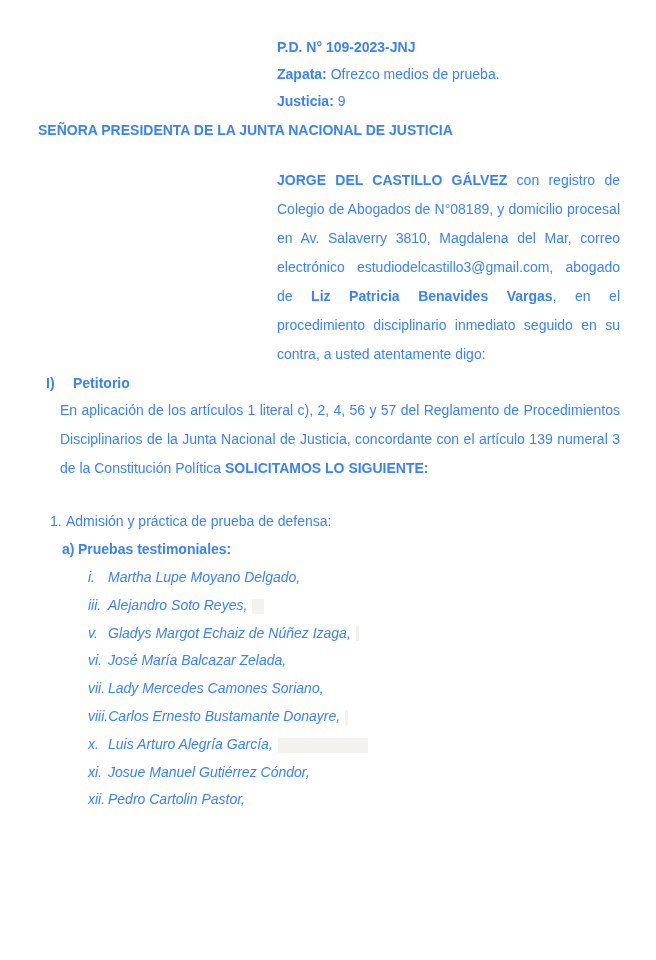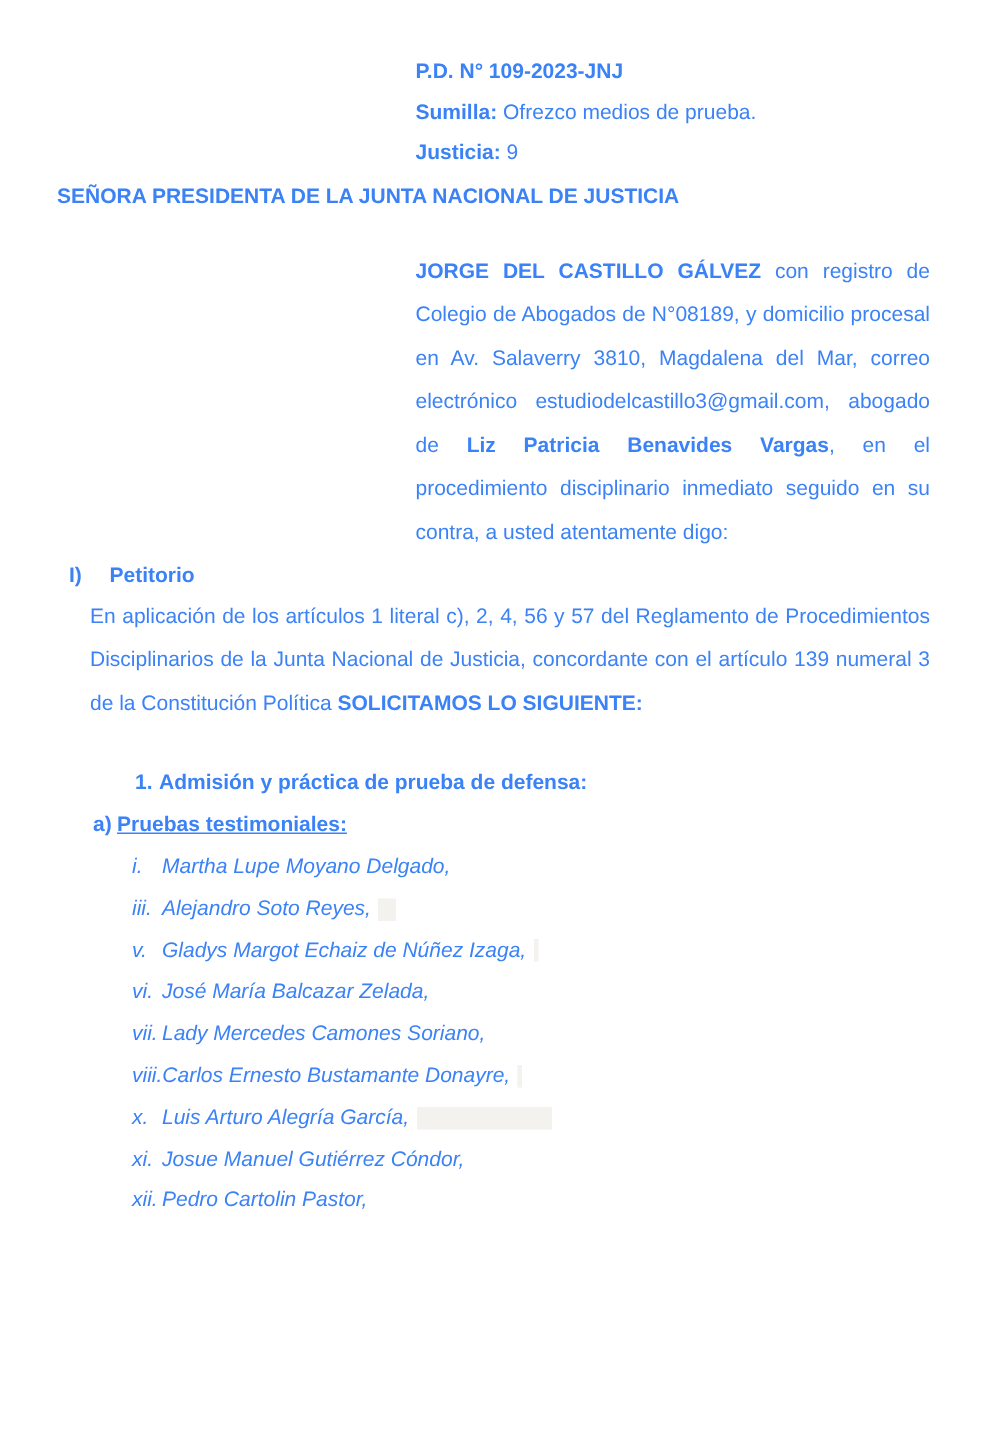--- a/index.html
+++ b/index.html
@@ -13,40 +13,40 @@
     overflow:hidden;
   }
   p{margin:0;}
   .bold{font-weight:bold;}
   .header-block{margin:34px 36px 0 277px;line-height:27px;}
   .salutation{margin:4px 36px 0 38px;line-height:22px;font-weight:bold;}
   .intro{margin:25px 0 0 277px;width:343px;text-align:justify;line-height:29px;}
   .sec-heading{margin:1px 0 0 46px;line-height:26px;font-weight:bold;}
   .sec-num{display:inline-block;width:27px;}
   .petitorio-body{margin:0 0 0 60px;width:560px;text-align:justify;line-height:29px;}
-  .req-item{margin:24px 0 0 90px;line-height:28px;font-weight:bold;}
+  .req-item{margin:24px 0 0 50px;line-height:28px;font-weight:normal;}
   .req-num{display:inline-block;width:16px;}
-  .req-sub{margin:0 0 0 62px;line-height:29px;font-weight:bold;text-decoration:underline;}
+  .req-sub{margin:0 0 0 62px;line-height:29px;font-weight:bold;}
   .req-letter{display:inline-block;width:16px;}
   .witness-list{margin:0 0 0 88px;}
   .witness-row{line-height:27.8px;white-space:nowrap;font-style:italic;}
   .w-num{display:inline-block;min-width:20px;}
   .redact-mark{
     display:inline-block;height:15px;width:0;
     background:#f3f2ef;margin-left:5px;vertical-align:middle;
   }
 </style>
 </head>
 <body>
 
 <div class="page">
 
   <div class="header-block">
     <div class="bold">P.D. N° 109-2023-JNJ</div>
-    <div><span class="bold">Sumilla:</span> <span>Ofrezco medios de prueba.</span></div>
+    <div><span class="bold">Zapata:</span> <span>Ofrezco medios de prueba.</span></div>
     <div><span class="bold">Justicia:</span> <span>9</span></div>
   </div>
 
   <div class="salutation">SEÑORA PRESIDENTA DE LA JUNTA NACIONAL DE JUSTICIA</div>
 
   <p class="intro"><span class="bold">JORGE DEL CASTILLO GÁLVEZ</span><span> con registro de Colegio de Abogados de N°08189, y domicilio procesal en Av. Salaverry 3810, Magdalena del Mar, correo electrónico estudiodelcastillo3@gmail.com, abogado de </span><span class="bold">Liz Patricia Benavides Vargas</span><span>, en el procedimiento disciplinario inmediato seguido en su contra, a usted atentamente digo:</span></p>
 
   <div class="sec-heading"><span class="sec-num">I)</span><span>Petitorio</span></div>
 
   <p class="petitorio-body"><span>En aplicación de los artículos 1 literal c), 2, 4, 56 y 57 del Reglamento de Procedimientos Disciplinarios de la Junta Nacional de Justicia, concordante con el artículo 139 numeral 3 de la Constitución Política </span><span class="bold">SOLICITAMOS LO SIGUIENTE:</span></p>

